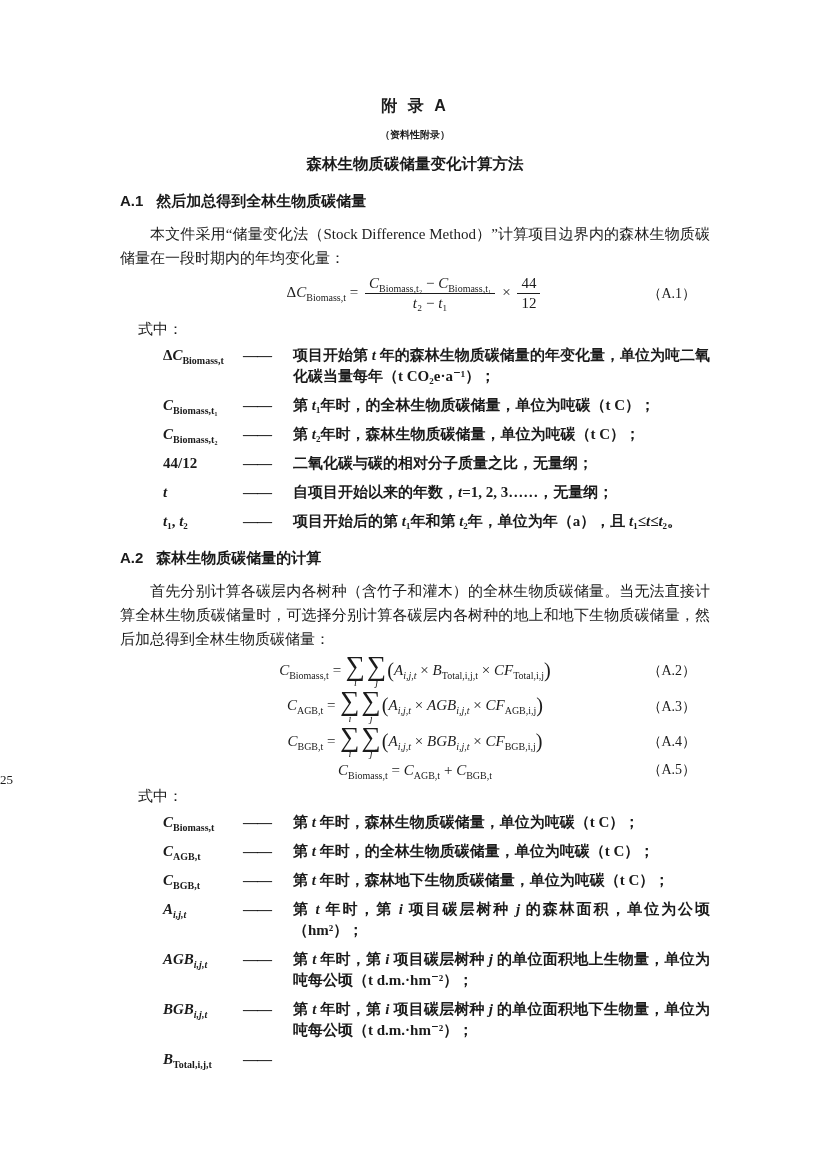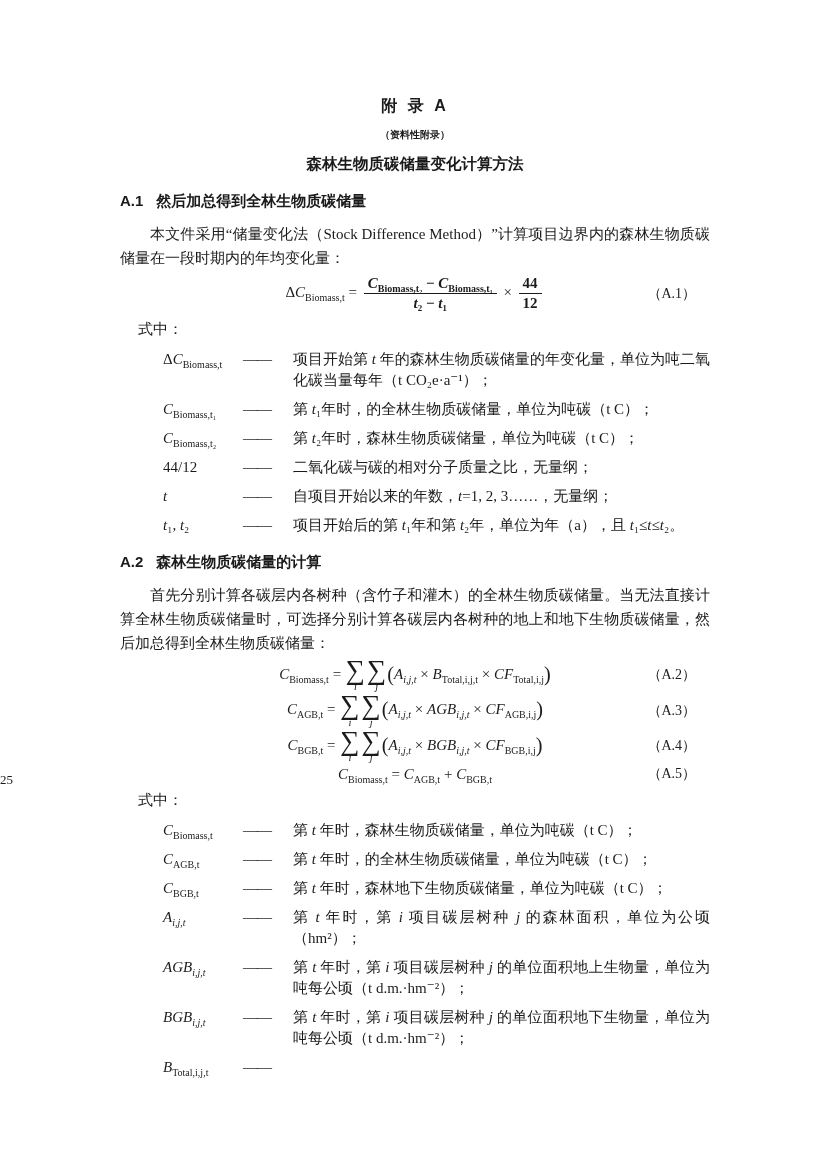--- a/index.html
+++ b/index.html
@@ -39,32 +39,32 @@
   }
   .where-label{margin:7px 0 6px 18px;}
   
   .equation{position:relative;text-align:center;margin:5px 0;}
   .equation.sum-eq{margin:1px 0;}
   .eq-math{display:inline-block;line-height:1.25;}
   .eq-num{
     position:absolute;right:14px;top:50%;transform:translateY(-50%);
     font-size:14px;
   }
-  .frac{display:inline-block;vertical-align:middle;text-align:center;margin:0 3px;line-height:1.15;font-weight:bold;}
+  .frac{display:inline-block;vertical-align:middle;text-align:center;margin:0 3px;line-height:1.15;}
   .fnum{display:block;border-bottom:1px solid #1b1b1b;padding:0 4px 1px 4px;}
   .fden{display:block;padding-top:1px;}
   .sum{display:inline-flex;flex-direction:column;align-items:center;vertical-align:middle;margin:0 1px;line-height:1;}
   .sigma{font-size:27px;line-height:0.9;}
   .sumidx{font-size:10.5px;font-style:italic;margin-top:0px;}
   .paren{font-size:1.35em;vertical-align:-0.1em;}
   sub{font-size:10px;line-height:0;}
   sub.it{font-style:italic;}
   i{font-style:italic;}
   
-  .def-list{margin-top:10px;}
+  .def-list{margin-top:2px;font-weight:bold;}
   .def-row{display:flex;line-height:21px;margin-bottom:8px;}
   .def-term{flex:none;margin-left:43px;width:80px;}
   .def-dash{flex:none;width:50px;letter-spacing:-1px;}
   .def-desc{flex:1;text-align:justify;}
   
   .page-number{
     position:absolute;left:0;right:0;bottom:94px;
     text-align:left;font-size:13px;
   }
 </style>

